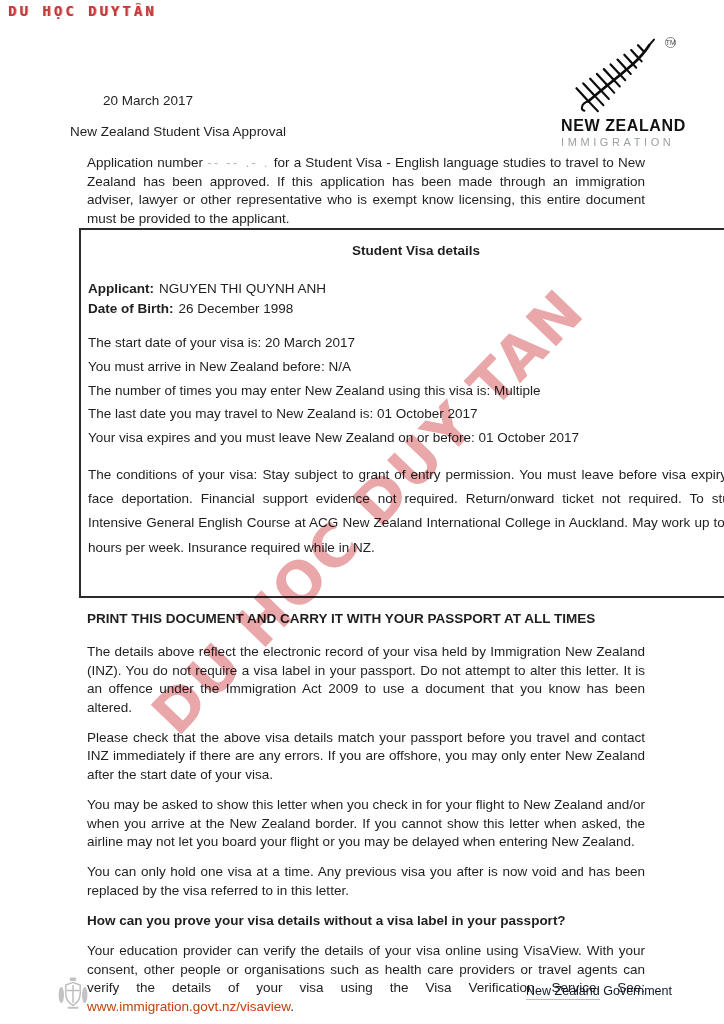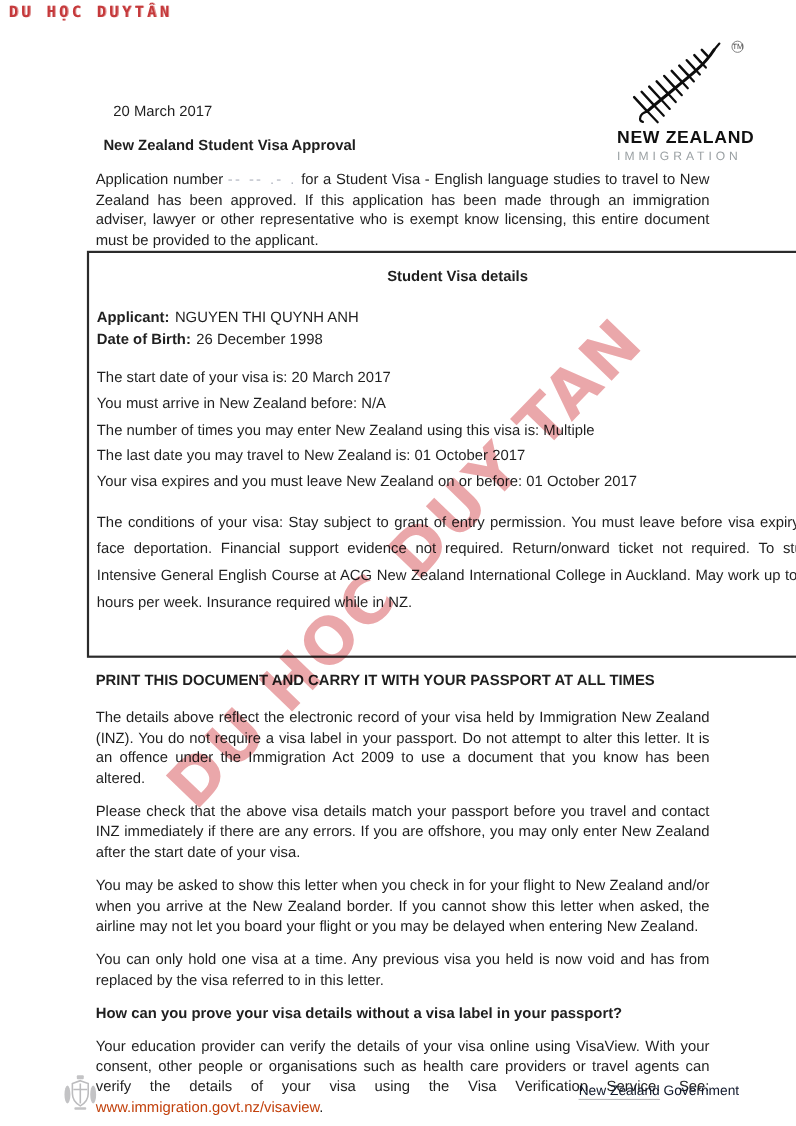--- a/index.html
+++ b/index.html
@@ -11,21 +11,21 @@
 
   
   .logo{position:absolute;top:34px;right:49px;width:114px;}
   .logo svg{display:block;width:102px;height:80px;margin-left:6px;}
   .logo .tm{position:absolute;top:2px;right:-2px;font-size:8px;color:#444;border:1px solid #777;
         border-radius:50%;width:11px;height:11px;line-height:11px;text-align:center;transform:scale(.85);}
   .brand{font-weight:700;font-size:16px;letter-spacing:.6px;color:#101010;margin-top:3px;white-space:nowrap;}
   .brand-sub{font-size:11px;letter-spacing:3.6px;color:#9aa0a3;margin-top:1px;white-space:nowrap;}
 
   .date{position:absolute;left:87px;top:93px;margin-left:16px;}
-  .doc-title{position:absolute;left:94px;top:124px;font-weight:700;}
+  .doc-title{position:absolute;left:70px;top:124px;font-weight:400;}
   .intro{position:absolute;left:87px;top:154px;width:558px;line-height:18.6px;text-align:justify;}
 
   .redact{color:#b2b6c0;letter-spacing:2px;filter:blur(.6px);}
 
   .visa-box{position:absolute;left:79px;top:228px;width:674px;height:370px;border:2px solid #2b2b2b;box-sizing:border-box;}
   .box-heading{text-align:center;font-weight:700;margin-top:13px;}
   .kv{margin:0 0 0 7px;}
   .kv .lbl{font-weight:700;margin-right:5px;}
   .row-applicant{margin-top:23px;}
   .row-dob{margin-top:5px;}
@@ -118,21 +118,21 @@
 
     <div class="conditions">The conditions of your visa: Stay subject to grant of entry permission. You must leave before visa expiry or face deportation. Financial support evidence not required. Return/onward ticket not required.  To study Intensive General English Course at ACG New Zealand International College in Auckland. May work up to 20 hours per week. Insurance required while in NZ.</div>
   </div>
 
   <div class="notice">PRINT THIS DOCUMENT AND CARRY IT WITH YOUR PASSPORT AT ALL TIMES</div>
 
   <div class="body-copy">
     <p>The details above reflect the electronic record of your visa held by Immigration New Zealand (INZ). You do not require a visa label in your passport. Do not attempt to alter this letter. It is an offence under the Immigration Act 2009 to use a document that you know has been altered.</p>
     <p>Please check that the above visa details match your passport before you travel and contact INZ immediately if there are any errors. If you are offshore, you may only enter New Zealand after the start date of your visa.</p>
     <p>You may be asked to show this letter when you check in for your flight to New Zealand and/or when you arrive at the New Zealand border. If you cannot show this letter when asked, the airline may not let you board your flight or you may be delayed when entering New Zealand.</p>
-    <p>You can only hold one visa at a time. Any previous visa you held is now void and has from replaced by the visa referred to in this letter.</p>
+    <p>You can only hold one visa at a time. Any previous visa you after is now void and has been replaced by the visa referred to in this letter.</p>
     <p class="q-heading">How can you prove your visa details without a visa label in your passport?</p>
     <p><span>Your education provider can verify the details of your visa online using VisaView. With your consent, other people or organisations such as health care providers or travel agents can verify the details of your visa using the Visa Verification Service. See: </span><span class="link">www.immigration.govt.nz/visaview</span><span>.</span></p>
   </div>
 
   <div class="watermark">DU HOC DUY TAN</div>
 
   <svg class="footer-crest" viewBox="0 0 40 42" xmlns="http://www.w3.org/2000/svg">
     <g fill="none" stroke="#bcbcbe" stroke-width="1.6">
       <path d="M20,7 l8,3 v10 c0,6 -3.5,10 -8,12.5 c-4.5,-2.5 -8,-6.5 -8,-12.5 v-10 z"></path>
       <path d="M20,10 v20 M13,16 h14"></path>

